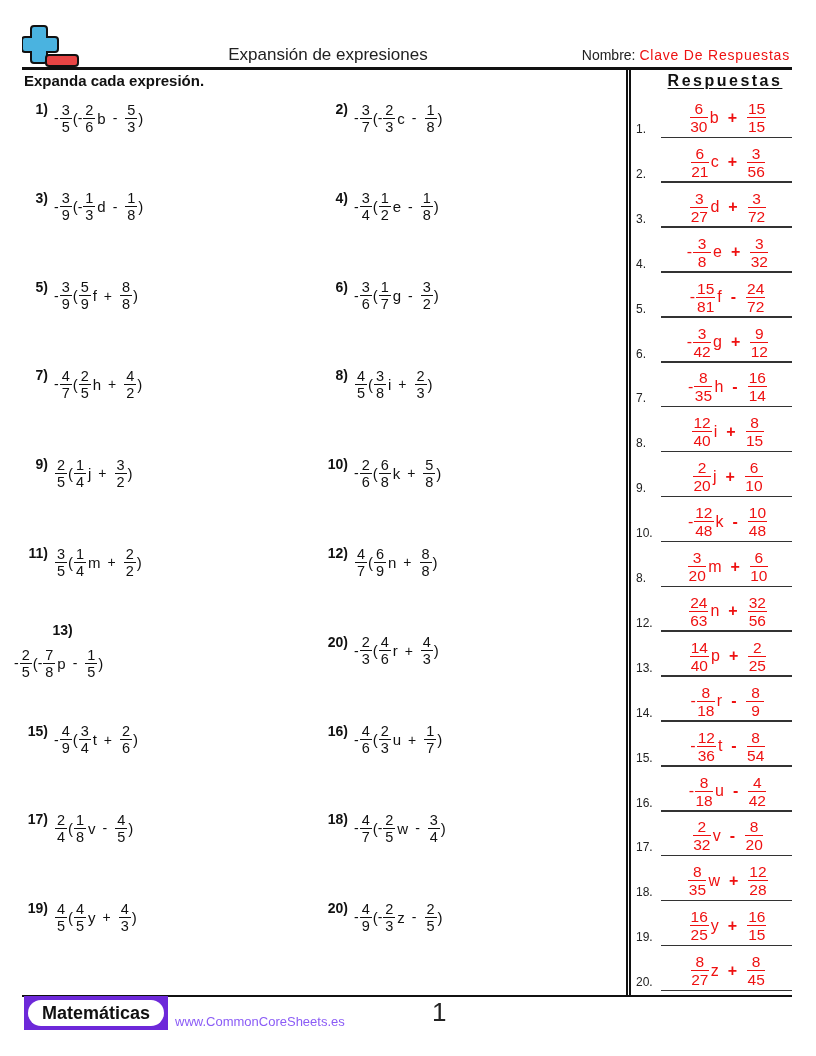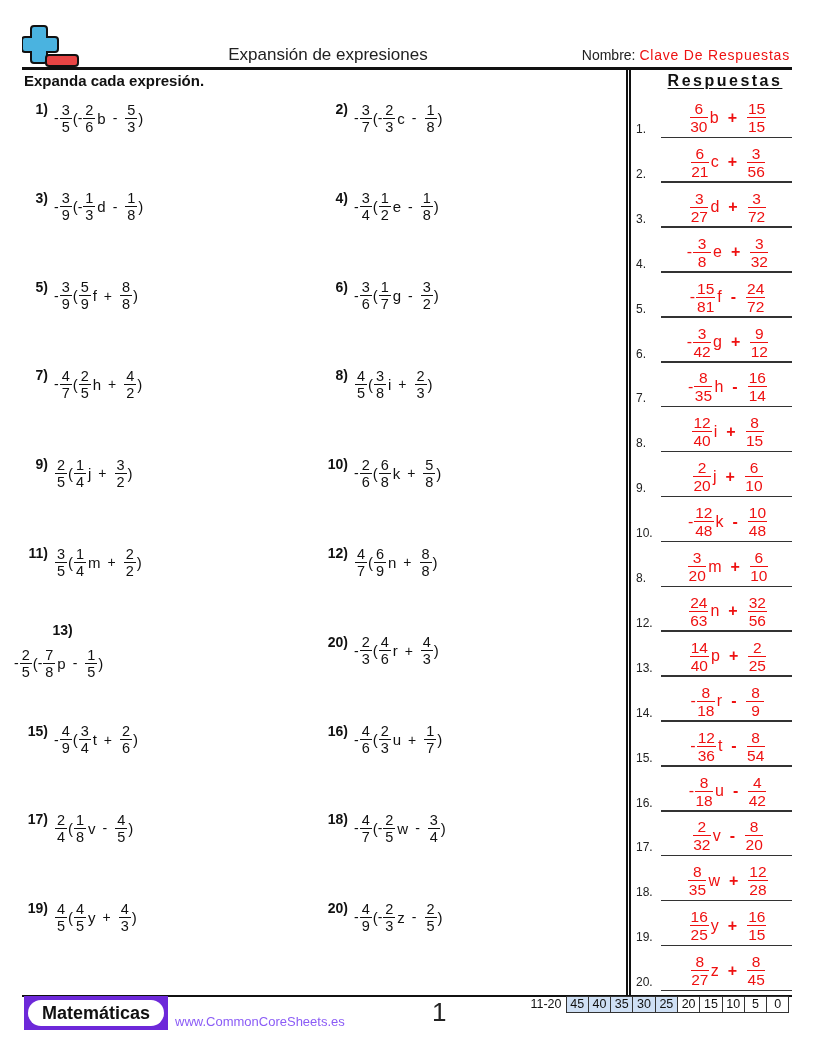--- a/index.html
+++ b/index.html
@@ -977,27 +977,14 @@
   </div>
 
 <div class="footer-rule"></div>
 <div class="brand-box">
   <div class="brand-pill">Matemáticas</div>
 </div>
 <div class="site">www.CommonCoreSheets.es</div>
 <div class="pagenum">1</div>
 <table class="score">
   <tbody id="score-body">
-      <tr>
-        <td class="rl">11-20</td>
-        <td class="hl">45</td>
-        <td class="hl">40</td>
-        <td class="hl">35</td>
-        <td class="hl">30</td>
-        <td class="hl">25</td>
-        <td>20</td>
-        <td>15</td>
-        <td>10</td>
-        <td>5</td>
-        <td>0</td>
-      </tr>
     </tbody>
 </table>
 
 </body></html>

